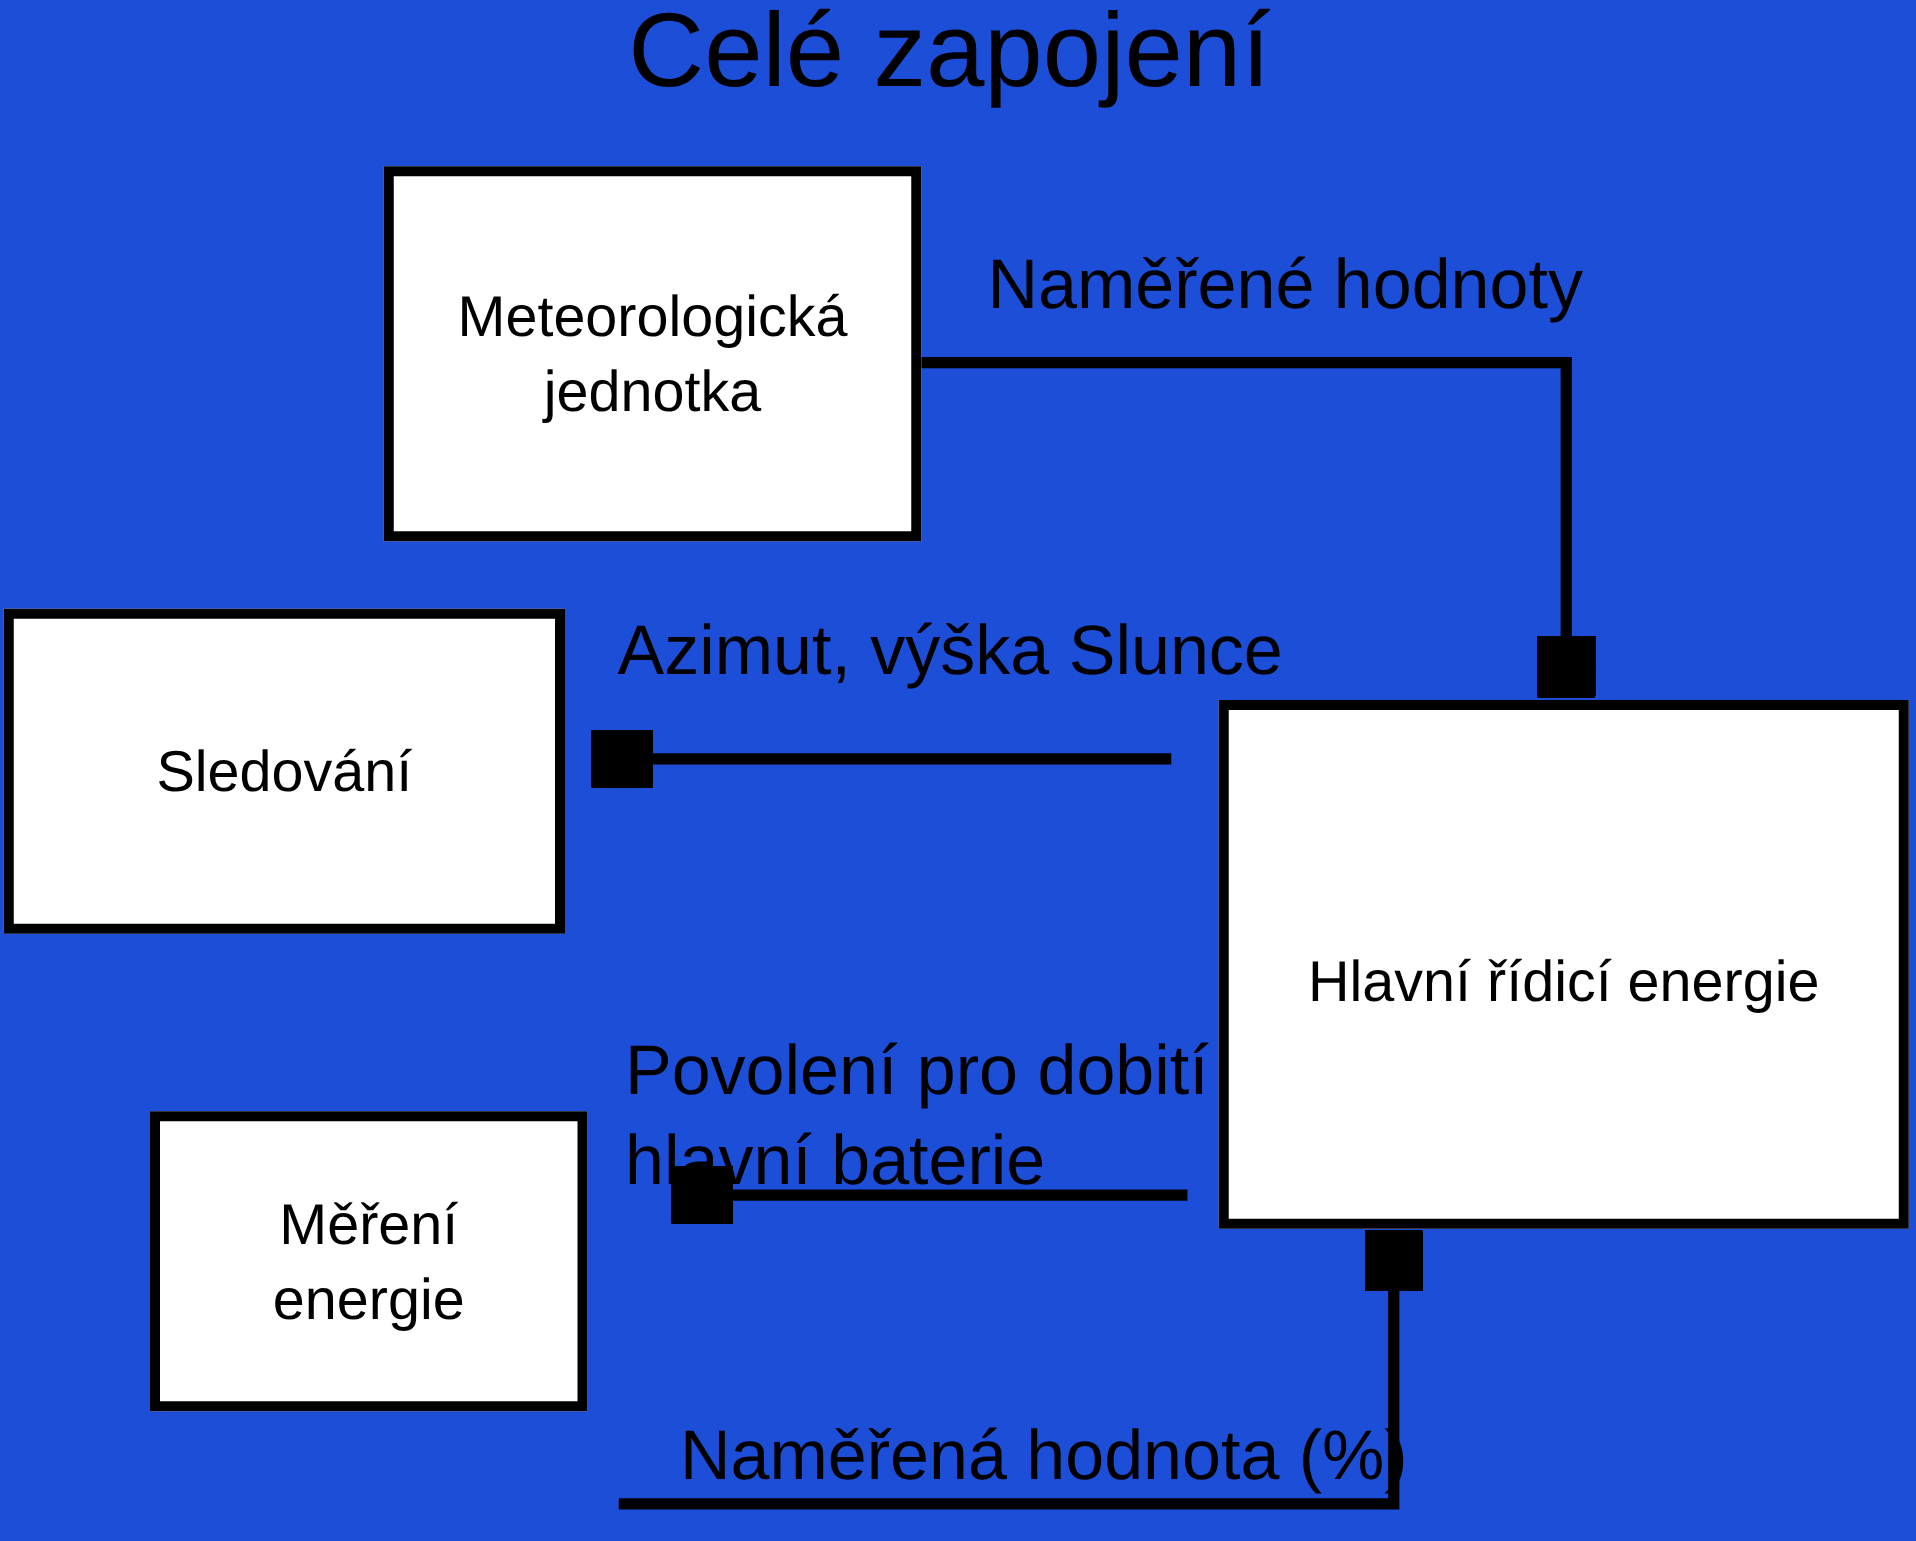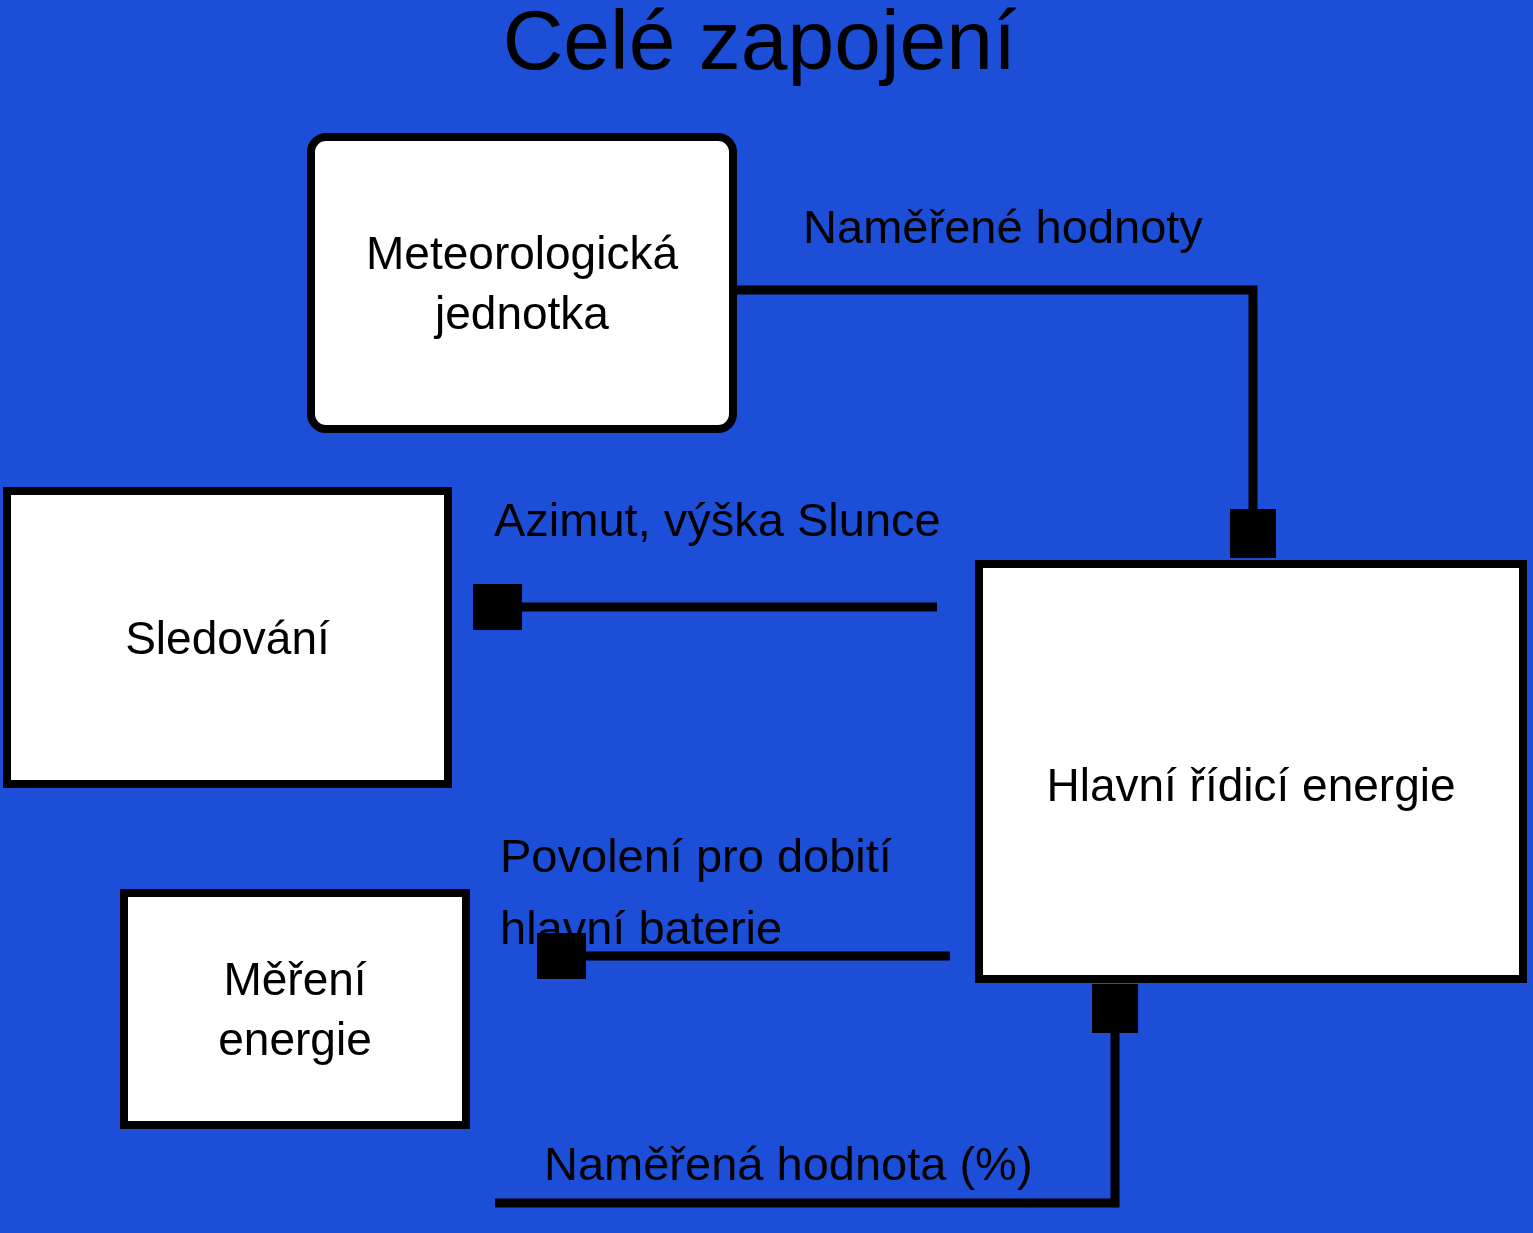--- a/index.html
+++ b/index.html
@@ -46,27 +46,27 @@
     background: #ffffff;
     display: flex;
     flex-direction: column;
     align-items: center;
     justify-content: center;
     text-align: center;
     font-size: 46px;
     line-height: 60px;
   }
   .box .line { display: block; white-space: nowrap; }
-  .box-meteo  { left: 307px; top: 133px; width: 430px; height: 300px; border-radius: 19px; }
-  .box-sun    { left: 3px;   top: 487px; width: 449px; height: 301px; }
+  .box-meteo  { left: 307px; top: 133px; width: 430px; height: 300px; }
+  .box-sun    { left: 3px;   top: 487px; width: 449px; height: 260px; }
   .box-energy { left: 120px; top: 889px; width: 350px; height: 240px; }
   .box-main   { left: 975px; top: 560px; width: 552px; height: 423px; padding-top: 26px; }
   .edge-label {
     position: absolute;
-    font-size: 47px;
+    font-size: 56px;
     line-height: 60px;
     white-space: nowrap;
   }
   .edge-label .line { display: block; margin-top: 12px; }
   .el-measured-values { left: 790px; top: 197px; width: 426px; text-align: center; }
   .el-sun-position    { left: 494px; top: 490px; }
   .el-charge          { left: 500px; top: 814px; }
   .el-percent         { left: 544px; top: 1134px; }
 </style>
 </head>

